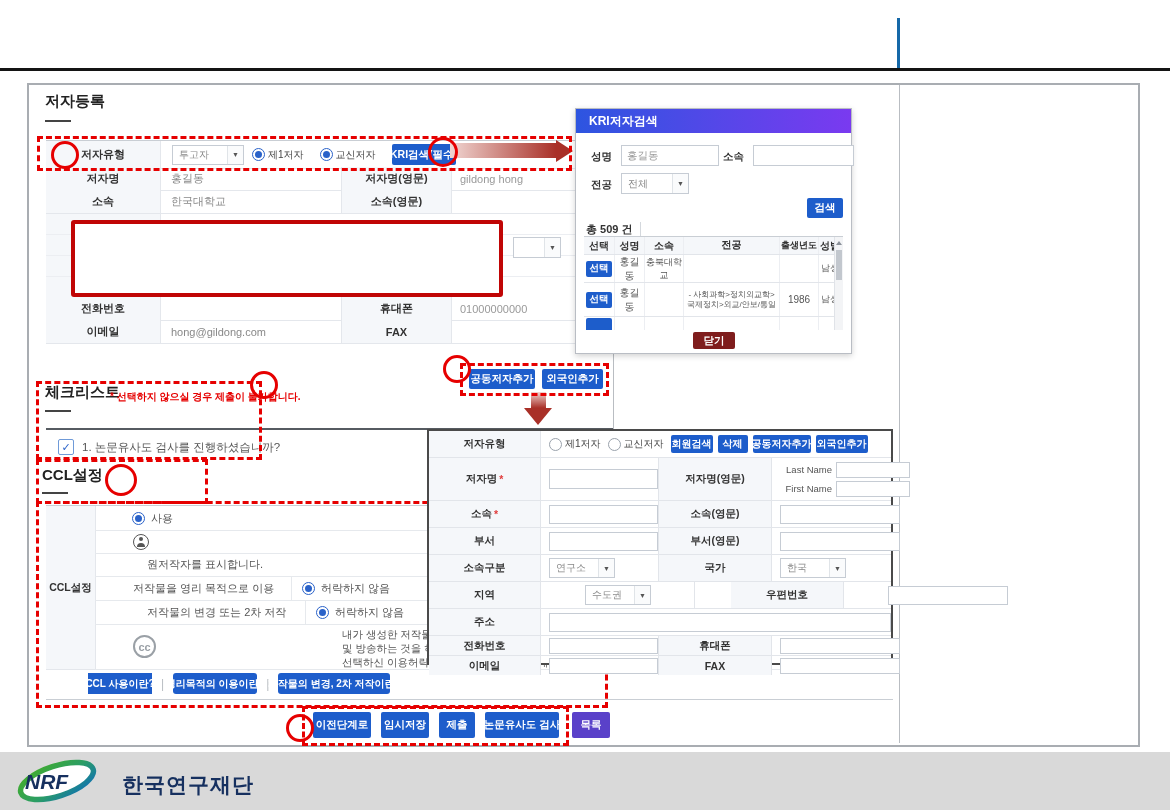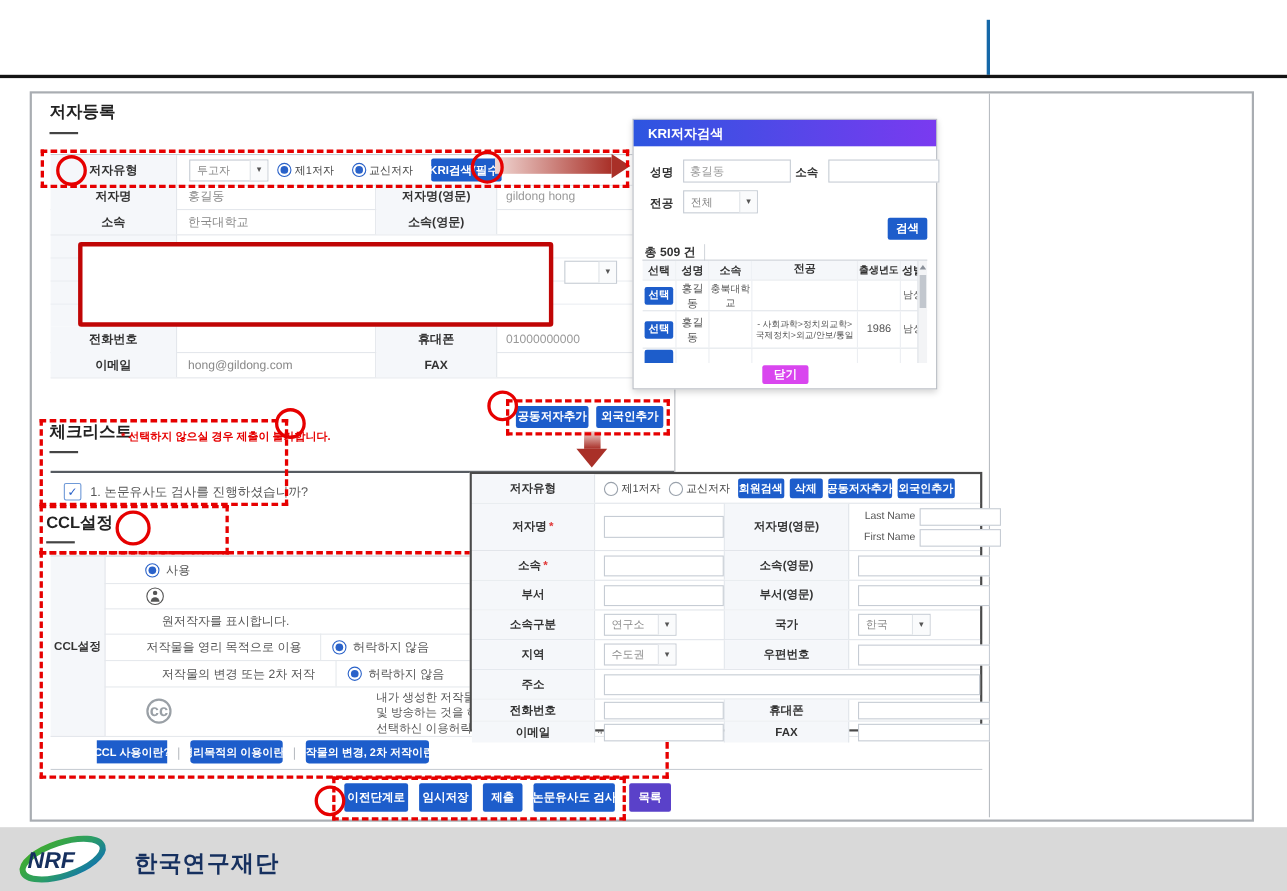--- a/index.html
+++ b/index.html
@@ -11,21 +11,21 @@
   .top-blue-line{position:absolute;left:897px;top:18px;width:3px;height:50px;background:#1568a8;}
   .top-black-line{position:absolute;left:0;top:68px;width:1170px;height:3px;background:#141414;}
   .slide{position:absolute;left:27px;top:83px;width:1109px;height:660px;border:2px solid #a9adb2;background:#fff;}
   .v-divider{position:absolute;left:899px;top:85px;width:1px;height:658px;background:#b9bdc2;}
   .footer-bar{position:absolute;left:0;top:752px;width:1170px;height:58px;background:#d9d9d9;}
 
   
   .btn{display:flex;align-items:center;justify-content:center;background:#1d5dcb;color:#fff;
        font-weight:bold;border-radius:2px;font-size:10.5px;white-space:nowrap;cursor:pointer;}
   .btn.purple{background:#5a41c9;}
-  .btn.gray{background:#d946ef;}
+  .btn.gray{background:#7f1d1d;}
   .inp{background:#fff;border:1px solid #c6ccd4;display:flex;align-items:center;
        padding:0 5px;font-size:10.5px;color:#888;overflow:hidden;white-space:nowrap;}
   .dd{display:inline-flex;align-items:stretch;border:1px solid #c6ccd4;background:#fff;
       font-size:10px;color:#888;}
   .dd .txt{display:flex;align-items:center;padding:0 4px 0 6px;flex:1;white-space:nowrap;}
   .dd .arr{width:15px;display:flex;align-items:center;justify-content:center;
            border-left:1px solid #e0e4e8;background:#fafbfc;color:#555;}
   .dd .arr::after{content:"▼";font-size:7px;}
   .rad{display:inline-block;width:11px;height:11px;border-radius:50%;border:1px solid #9aa2ac;
        background:#fff;position:relative;flex:none;}
@@ -88,21 +88,21 @@
 
   
   .ccl-wrap{position:absolute;left:46px;top:505px;width:847px;height:193px;
             border-top:1px solid #c9ced4;border-bottom:1px solid #c9ced4;z-index:1;}
   .ccl-label{position:absolute;left:0;top:0;width:49px;height:163px;background:#f5f7fa;
              border-right:1px solid #e4e7ec;display:flex;align-items:center;justify-content:center;
              font-size:10.5px;font-weight:bold;border-bottom:1px solid #e4e7ec;}
   .crow{position:absolute;left:49px;width:798px;border-bottom:1px solid #e6e9ed;display:flex;align-items:center;
         font-size:11px;color:#555;}
   .cc-circle{width:19px;height:19px;border:2px solid #9aa0a6;border-radius:50%;color:#9aa0a6;
-             display:flex;align-items:center;justify-content:center;font-size:15px;font-weight:bold;flex:none;}
+             display:flex;align-items:center;justify-content:center;font-size:11px;font-weight:bold;flex:none;}
   .person{width:14px;height:14px;border:1.5px solid #555;border-radius:50%;position:relative;flex:none;}
   .person::before{content:"";position:absolute;top:2px;left:4.5px;width:4px;height:4px;border-radius:50%;background:#555;}
   .person::after{content:"";position:absolute;bottom:1.5px;left:2.5px;width:8px;height:4px;border-radius:4px 4px 0 0;background:#555;}
   .lic{position:absolute;left:247px;top:3px;font-size:10.5px;line-height:14px;color:#555;white-space:nowrap;}
   .help-sep{color:#b9bdc2;font-size:12px;margin:0 9px;}
 
   
   .overlay{position:absolute;left:427px;top:429px;width:466px;height:236px;border:2px solid #4a4a4a;
            background:#fff;z-index:8;display:flex;flex-direction:column;box-sizing:border-box;}
   .orow{display:flex;border-bottom:1px solid #e2e5ea;align-items:center;flex:none;}
@@ -405,21 +405,21 @@
         </span>
       </div>
       <div class="ol2">국가</div>
       <div class="ov2">
         <span class="dd" style="width:64px;height:18px;">
           <span class="txt">한국</span>
             <span class="arr"></span>
         </span>
       </div>
     </div>
-    <div class="orow" style="height:26px;">
+    <div class="orow" style="height:26px;gap:36px;">
       <div class="ol">지역</div>
       <div class="ov1">
         <span class="dd" style="width:64px;height:18px;">
           <span class="txt">수도권</span>
             <span class="arr"></span>
         </span>
       </div>
       <div class="ol2">우편번호</div>
       <div class="ov2">
           <span class="inp" style="width:108px;height:17px;"></span>

